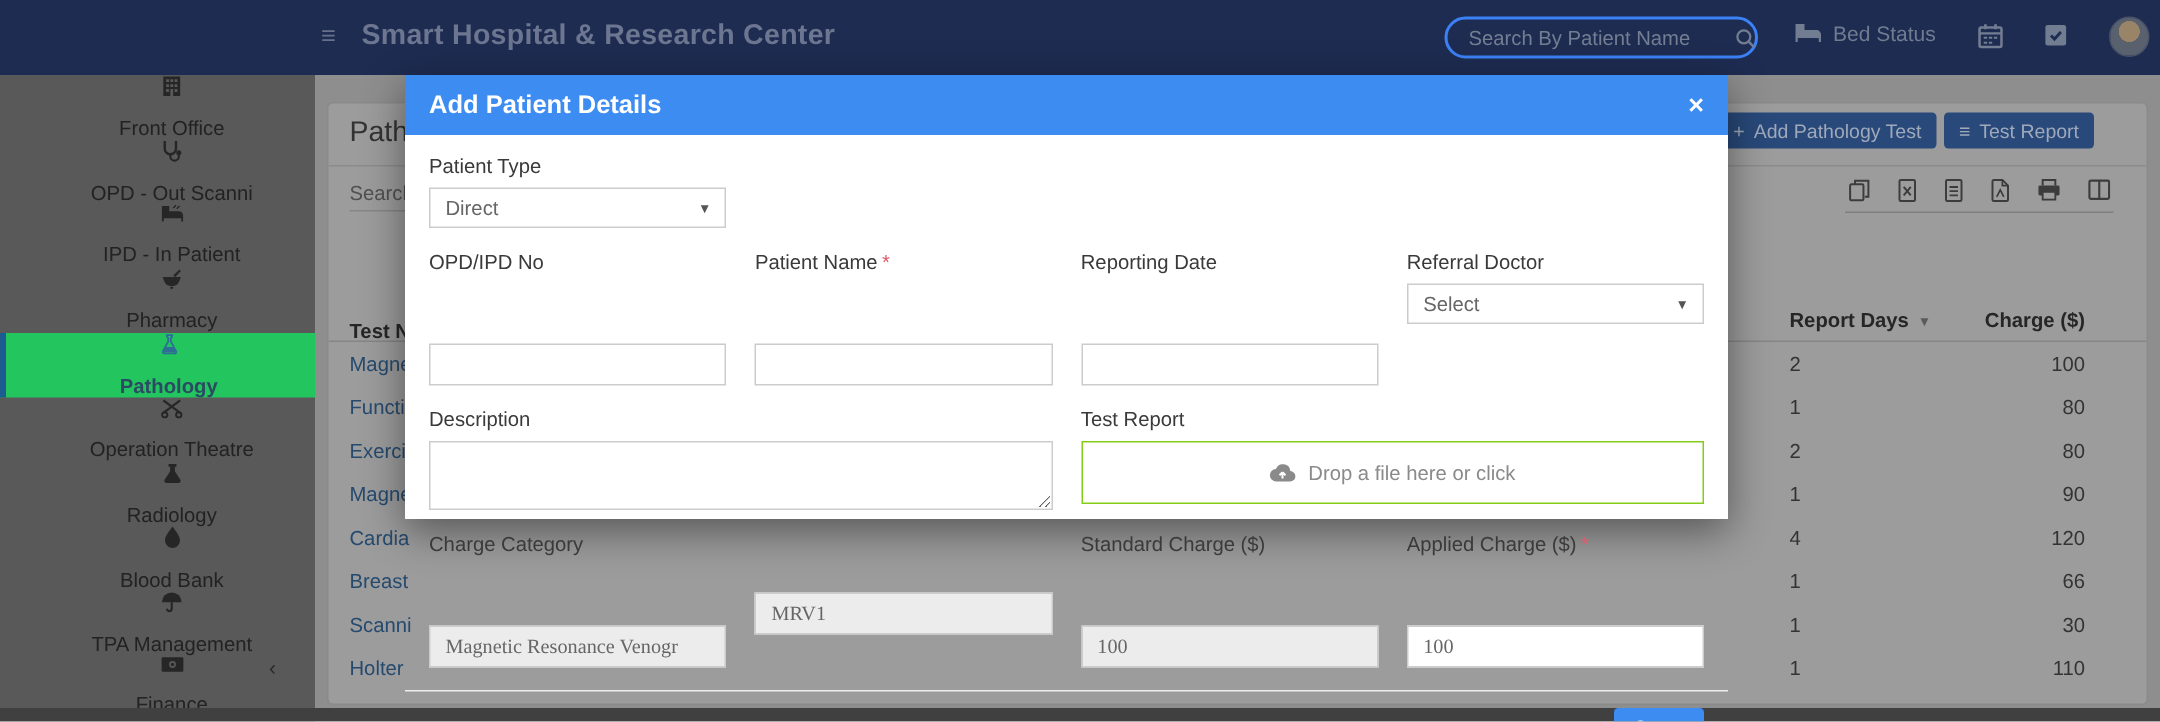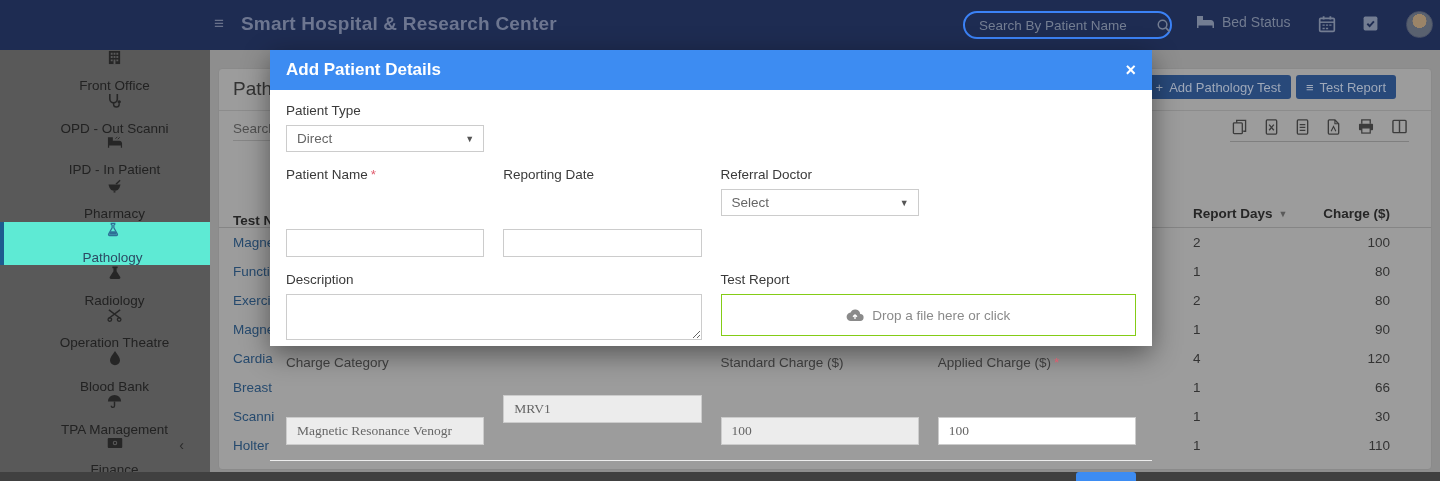--- a/index.html
+++ b/index.html
@@ -16,21 +16,21 @@
   .tb-ico { color:#737d92; }
   .bedstatus { position:absolute; left:1196px; top:14px; display:flex; align-items:center; gap:7px; color:#717b90; font-size:14px; cursor:pointer; }
   .cal-ico { position:absolute; left:1318px; top:15px; }
   .chk-ico { position:absolute; left:1362px; top:15px; }
   .avatar { position:absolute; left:1406px; top:11px; width:27px; height:27px; border-radius:50%; background:radial-gradient(circle at 50% 36%, #9a8468 0 34%, #59616f 35%); border:1px solid #4a5268; cursor:pointer; }
 
   
   .sidebar { position:absolute; left:0; top:50px; width:210px; height:431px; background:#595959; z-index:4; }
   .side-item { position:relative; height:43px; display:flex; align-items:center; gap:13px; padding-left:19px; color:#222; font-size:13.5px; cursor:pointer;flex-direction:column; }
   .side-item .sico { width:17px; display:flex; justify-content:center; color:#262626; }
-  .side-item.active { background:#5eead4; border-left:4px solid #1d5c8f; padding-left:11px; }
+  .side-item.active { background:#22c55e; border-left:4px solid #1d5c8f; padding-left:11px;font-weight:bold; }
   .side-item.active .slabel { color:#2c4a63; }
   .side-item.active .sico { color:#2e6e96; }
   .side-chevron { position:absolute; right:26px; color:#2a2a2a; font-size:14px; }
 
   
   .card { position:absolute; left:218px; top:68px; width:1214px; height:402px; background:#9c9c9c; border:1px solid #8a8a8a; border-radius:4px; overflow:hidden; z-index:1; }
   .card-head { position:relative; height:42px; border-bottom:1px solid #8c8c8c; }
   .page-title { position:absolute; left:14px; top:9px; font-size:19px; color:#333; }
   .head-btns { position:absolute; right:35px; top:6px; display:flex; gap:5px; }
   .hbtn { height:24px; background:#28497a; color:#9fa9ba; border:none; border-radius:3px; font-size:13px; font-family:inherit; padding:0 10px; display:flex; align-items:center; gap:6px; cursor:pointer; }
@@ -157,35 +157,35 @@
       <span class="sico">
           <svg width="14" height="15" viewBox="0 0 16 16">
             <path d="M6 1h4v1.2l-1 .8v3l4 7.2c.4.8-.2 1.8-1.1 1.8H4.1c-.9 0-1.5-1-1.1-1.8L7 6V3l-1-.8z" fill="none" stroke="currentColor" stroke-width="1.4"></path>
             <path d="M5.2 10h5.6l1.7 3.2c.2.4-.1.8-.5.8H4c-.4 0-.7-.4-.5-.8z" fill="currentColor"></path>
           </svg>
         </span>
       <span class="slabel">Pathology</span>
     </div>
     <div class="side-item">
       <span class="sico">
-          <svg width="14" height="15" viewBox="0 0 16 16">
-            <path d="M5 1h6v2H9.8v3.5L14 13a1.6 1.6 0 01-1.4 2.4H3.4A1.6 1.6 0 012 13l4.2-6.5V3H5z" fill="currentColor"></path>
-          </svg>
-        </span>
-      <span class="slabel">Radiology</span>
-    </div>
-    <div class="side-item">
-      <span class="sico">
           <svg width="15" height="14" viewBox="0 0 16 15">
             <path d="M2 2l12 9M14 2L2 11" stroke="currentColor" stroke-width="1.6"></path>
             <circle cx="3" cy="12.4" r="1.9" fill="none" stroke="currentColor" stroke-width="1.4"></circle>
             <circle cx="13" cy="12.4" r="1.9" fill="none" stroke="currentColor" stroke-width="1.4"></circle>
           </svg>
         </span>
       <span class="slabel">Operation Theatre</span>
+    </div>
+    <div class="side-item">
+      <span class="sico">
+          <svg width="14" height="15" viewBox="0 0 16 16">
+            <path d="M5 1h6v2H9.8v3.5L14 13a1.6 1.6 0 01-1.4 2.4H3.4A1.6 1.6 0 012 13l4.2-6.5V3H5z" fill="currentColor"></path>
+          </svg>
+        </span>
+      <span class="slabel">Radiology</span>
     </div>
     <div class="side-item">
       <span class="sico">
           <svg width="12" height="15" viewBox="0 0 12 15">
             <path d="M6 0C3.4 3.8 1 6.6 1 9.3a5 5 0 0010 0C11 6.6 8.6 3.8 6 0z" fill="currentColor"></path>
           </svg>
         </span>
       <span class="slabel">Blood Bank</span>
     </div>
     <div class="side-item">
@@ -334,20 +334,24 @@
         <div class="fgroup">
           <span class="flabel">Patient Type</span>
           <div class="fselect">
             <span>Direct</span>
             <span class="caret">▼</span>
           </div>
         </div>
       </div>
       <div class="grid4">
         <div class="fgroup">
+          <span class="flabel">OPD/IPD No</span>
+          <input class="finput" value="" style="">
+        </div>
+        <div class="fgroup">
           <span class="flabel"><span>Patient Name</span><span class="req">*</span></span>
           <input class="finput" value="" style="">
         </div>
         <div class="fgroup">
           <span class="flabel">Reporting Date</span>
           <input class="finput" value="" style="">
         </div>
         <div class="fgroup">
           <span class="flabel">Referral Doctor</span>
           <div class="fselect">

